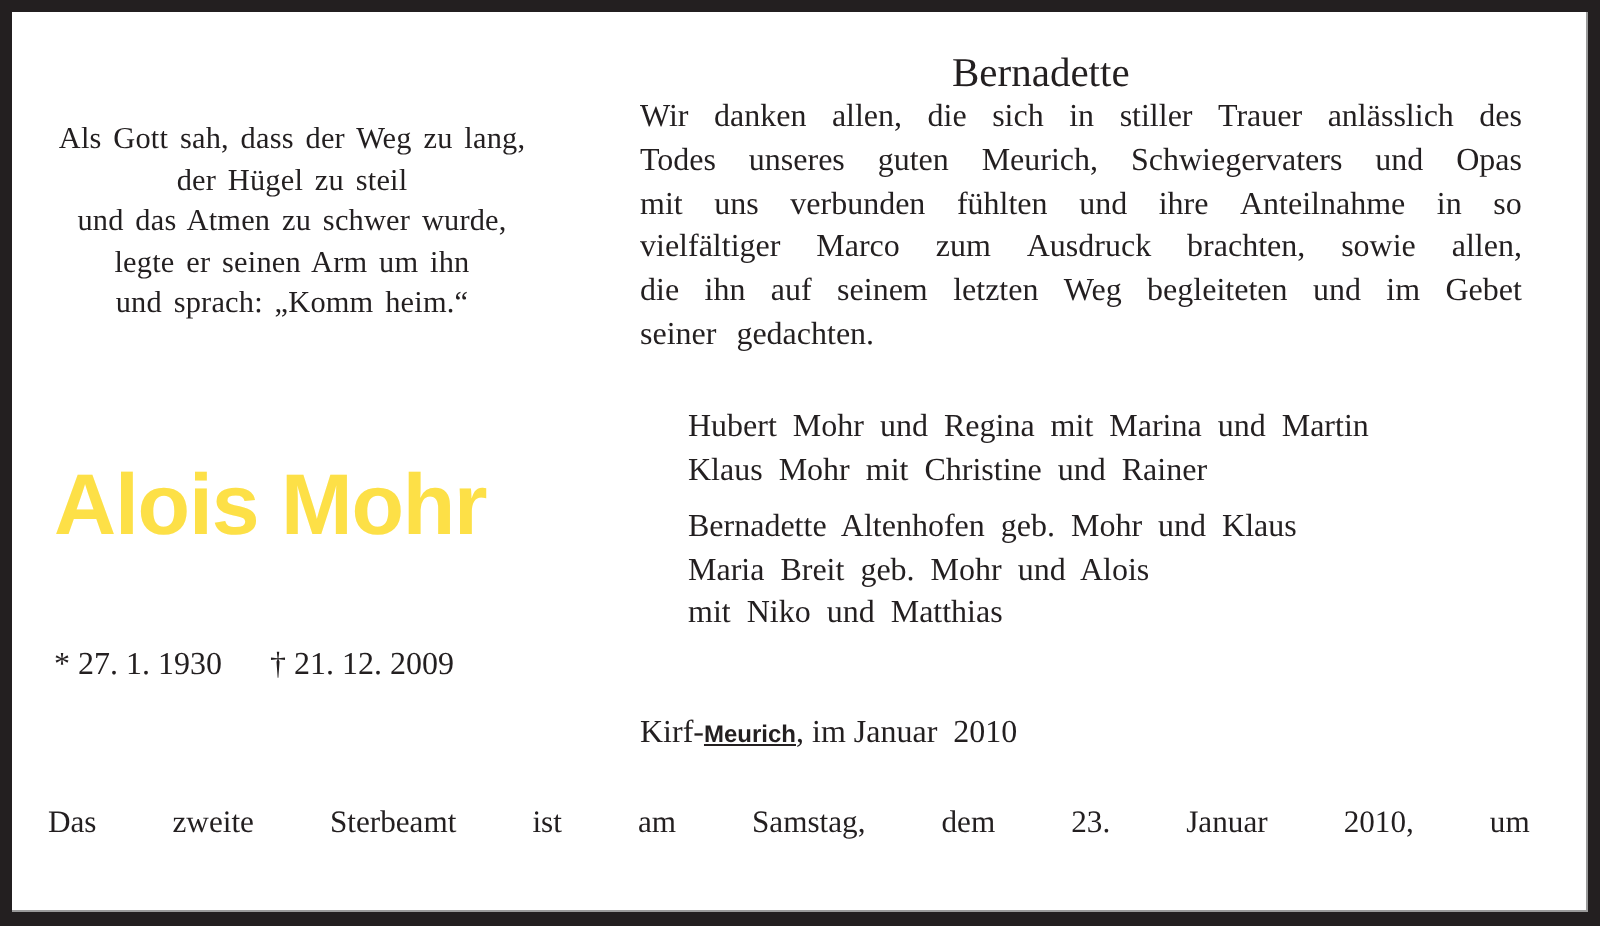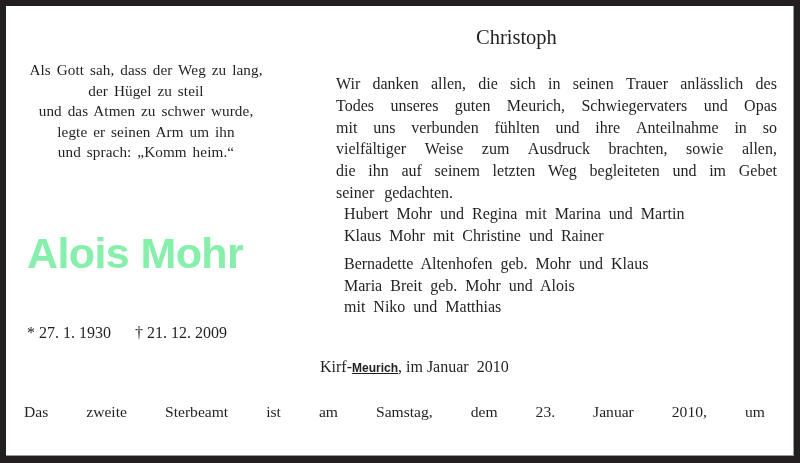--- a/index.html
+++ b/index.html
@@ -18,30 +18,30 @@
     .poem {
       position: absolute; left: 26px; top: 60px; width: 240px;
       text-align: center; font-size: 15.2px; line-height: 20.6px;
       letter-spacing: 0.1px;
     }
     .poem div { white-space: nowrap; word-spacing: 2px; }
     .name {
       position: absolute; left: 27px; top: 228px;
       font-family: "Liberation Sans", "DejaVu Sans", sans-serif;
       font-weight: bold; font-size: 43px; letter-spacing: -0.6px;
-      line-height: 50px; color: #86efac;
+      line-height: 50px; color: #fde047;
     }
     .dates { position: absolute; left: 27px; top: 284px; font-size: 16px; line-height: 20px; margin-top: 39px; }
     .dates span { white-space: pre; }
     .title {
       position: absolute; left: 476px; top: 24px; font-size: 20.5px; line-height: 26px;
     }
     .para {
-      position: absolute; left: 320px; top: 73px; width: 441px;
-      font-size: 16px; line-height: 21.8px; margin-left: 16px;
+      position: absolute; left: 320px; top: 48px; width: 441px;
+      font-size: 16px; line-height: 21.8px;
     }
     .para div { white-space: nowrap; display: flex; justify-content: space-between; }
     .para div.last { justify-content: flex-start; word-spacing: 6px; }
     .fam { position: absolute; left: 320px; font-size: 16px; line-height: 21.6px; margin-left: 24px; }
     .fam div { white-space: nowrap; word-spacing: 4px; }
     .place { position: absolute; left: 320px; top: 356px; font-size: 16px; line-height: 22px; white-space: nowrap; }
     .place .town {
       font-family: "Liberation Sans", "DejaVu Sans", sans-serif; font-weight: bold;
       font-size: 12px; text-decoration: underline;
     }
@@ -62,31 +62,31 @@
   <div>und das Atmen zu schwer wurde,</div>
   <div>legte er seinen Arm um ihn</div>
   <div>und sprach: „Komm heim.“</div>
 </div>
 
 <div class="name">Alois Mohr</div>
 <div class="dates">
   <span>* 27. 1. 1930</span><span>      </span><span>† 21. 12. 2009</span>
 </div>
 
-<div class="title">Christoph</div>
+<div class="title">Bernadette</div>
 
 <div class="para">
   <div class="jl">
       <span>Wir</span>
       <span>danken</span>
       <span>allen,</span>
       <span>die</span>
       <span>sich</span>
       <span>in</span>
-      <span>seinen</span>
+      <span>stiller</span>
       <span>Trauer</span>
       <span>anlässlich</span>
       <span>des</span>
     </div>
   <div class="jl">
       <span>Todes</span>
       <span>unseres</span>
       <span>guten</span>
       <span>Meurich,</span>
       <span>Schwiegervaters</span>
@@ -99,21 +99,21 @@
       <span>verbunden</span>
       <span>fühlten</span>
       <span>und</span>
       <span>ihre</span>
       <span>Anteilnahme</span>
       <span>in</span>
       <span>so</span>
     </div>
   <div class="jl">
       <span>vielfältiger</span>
-      <span>Weise</span>
+      <span>Marco</span>
       <span>zum</span>
       <span>Ausdruck</span>
       <span>brachten,</span>
       <span>sowie</span>
       <span>allen,</span>
     </div>
   <div class="jl">
       <span>die</span>
       <span>ihn</span>
       <span>auf</span>

